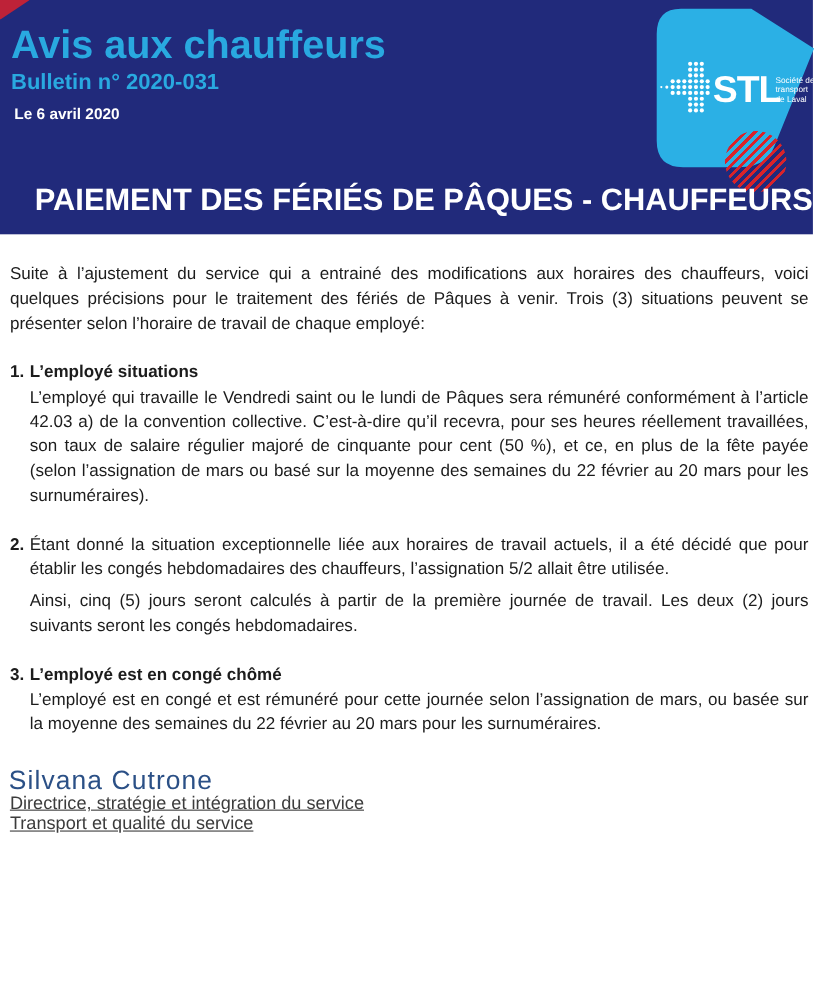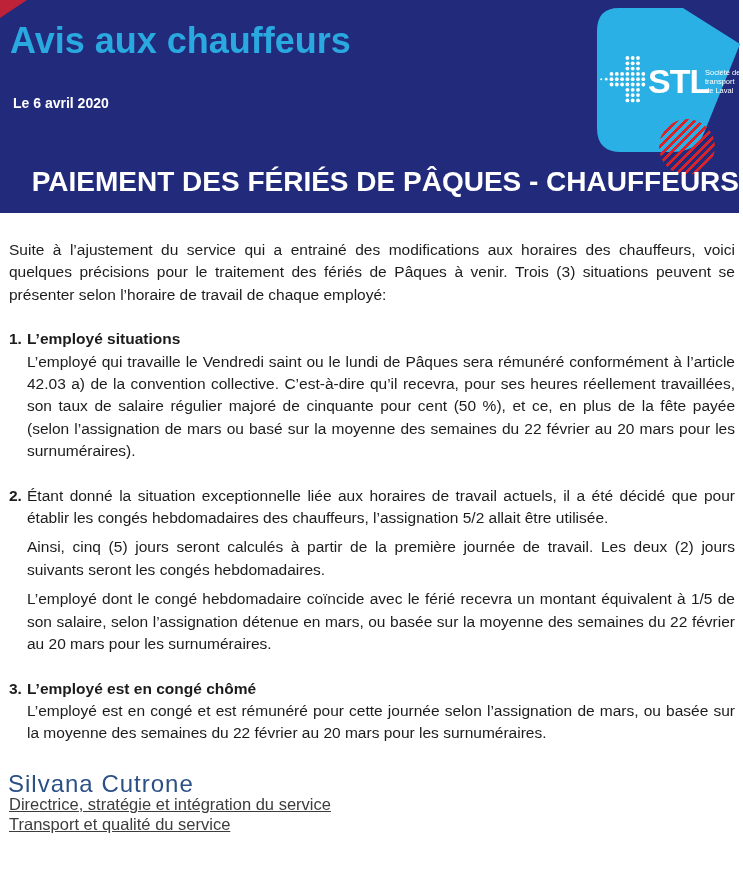--- a/index.html
+++ b/index.html
@@ -125,20 +125,21 @@
 </style>
 </head>
 <body>
 
 <div class="page">
 
   <header class="banner">
     <div class="corner-triangle"></div>
 
     <h1 class="banner-title">Avis aux chauffeurs</h1>
+    <div class="banner-subtitle">Bulletin n° 2020-031</div>
     <div class="banner-date">Le 6 avril 2020</div>
 
     <div class="logo-wrap">
       <svg class="logo-svg" width="150" height="180" viewBox="0 0 150 180">
         <path d="M 26 8 H 90 L 147 44 L 111 133 Q 104 152 79 152 H 28 Q 4 152 4 128 V 31 Q 4 8 26 8 Z" fill="#2BB0E5"></path>
         <g fill="#ffffff">
 
           <circle cx="34.4" cy="58" r="1.9"></circle>
             <circle cx="39.7" cy="58" r="1.9"></circle>
             <circle cx="45" cy="58" r="1.9"></circle>
@@ -206,21 +207,20 @@
         <div class="sec-heading">L’employé situations</div>
         <p>L’employé qui travaille le Vendredi saint ou le lundi de Pâques sera rémunéré conformément à l’article 42.03 a) de la convention collective. C’est-à-dire qu’il recevra, pour ses heures réellement travaillées, son taux de salaire régulier majoré de cinquante pour cent (50 %), et ce, en plus de la fête payée (selon l’assignation de mars ou basé sur la moyenne des semaines du 22 février au 20 mars pour les surnuméraires).</p>
       </div>
     </section>
 
     <section class="sec">
       <div class="sec-num">2.</div>
       <div class="sec-content">
         <p>Étant donné la situation exceptionnelle liée aux horaires de travail actuels, il a été décidé que pour établir les congés hebdomadaires des chauffeurs, l’assignation 5/2 allait être utilisée.</p>
         <p>Ainsi, cinq (5) jours seront calculés à partir de la première journée de travail. Les deux (2) jours suivants seront les congés hebdomadaires.</p>
-        <p>L’employé dont le congé hebdomadaire coïncide avec le férié recevra un montant équivalent à 1/5 de son salaire, selon l’assignation détenue en mars, ou basée sur la moyenne des semaines du 22 février au 20 mars pour les surnuméraires.</p>
       </div>
     </section>
 
     <section class="sec">
       <div class="sec-num">3.</div>
       <div class="sec-content">
         <div class="sec-heading">L’employé est en congé chômé</div>
         <p>L’employé est en congé et est rémunéré pour cette journée selon l’assignation de mars, ou basée sur la moyenne des semaines du 22 février au 20 mars pour les surnuméraires.</p>
       </div>
     </section>

